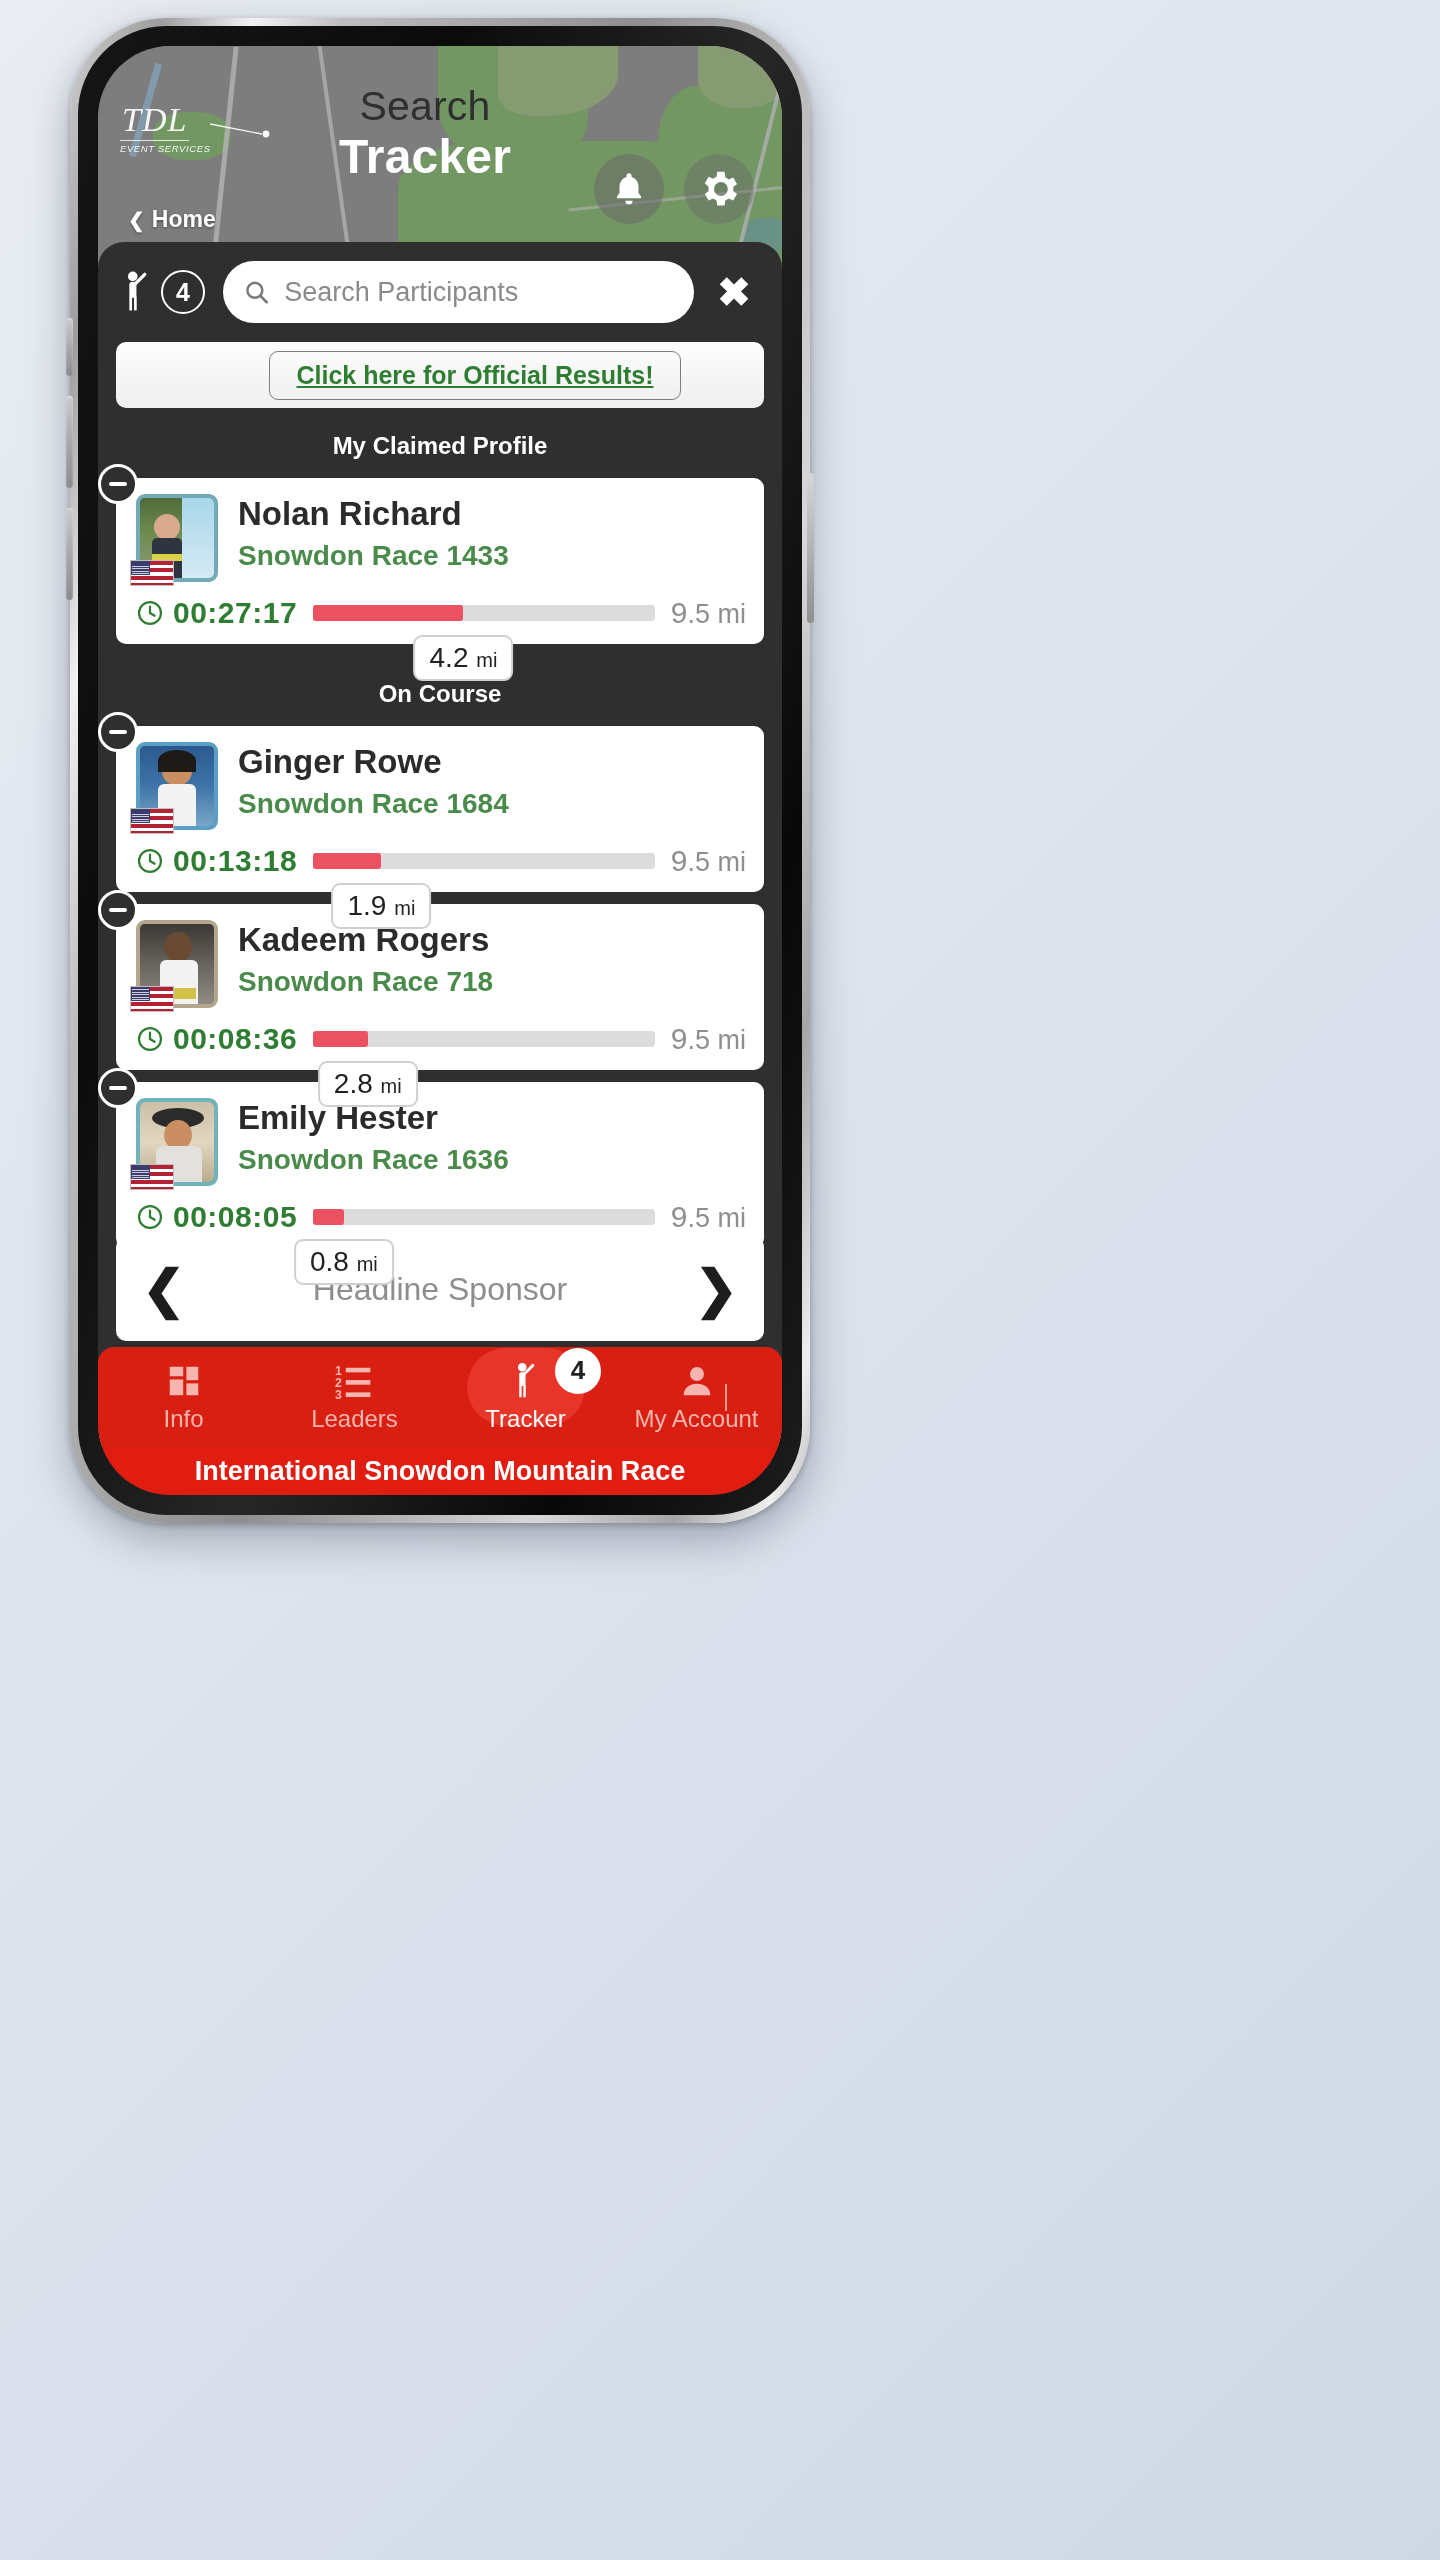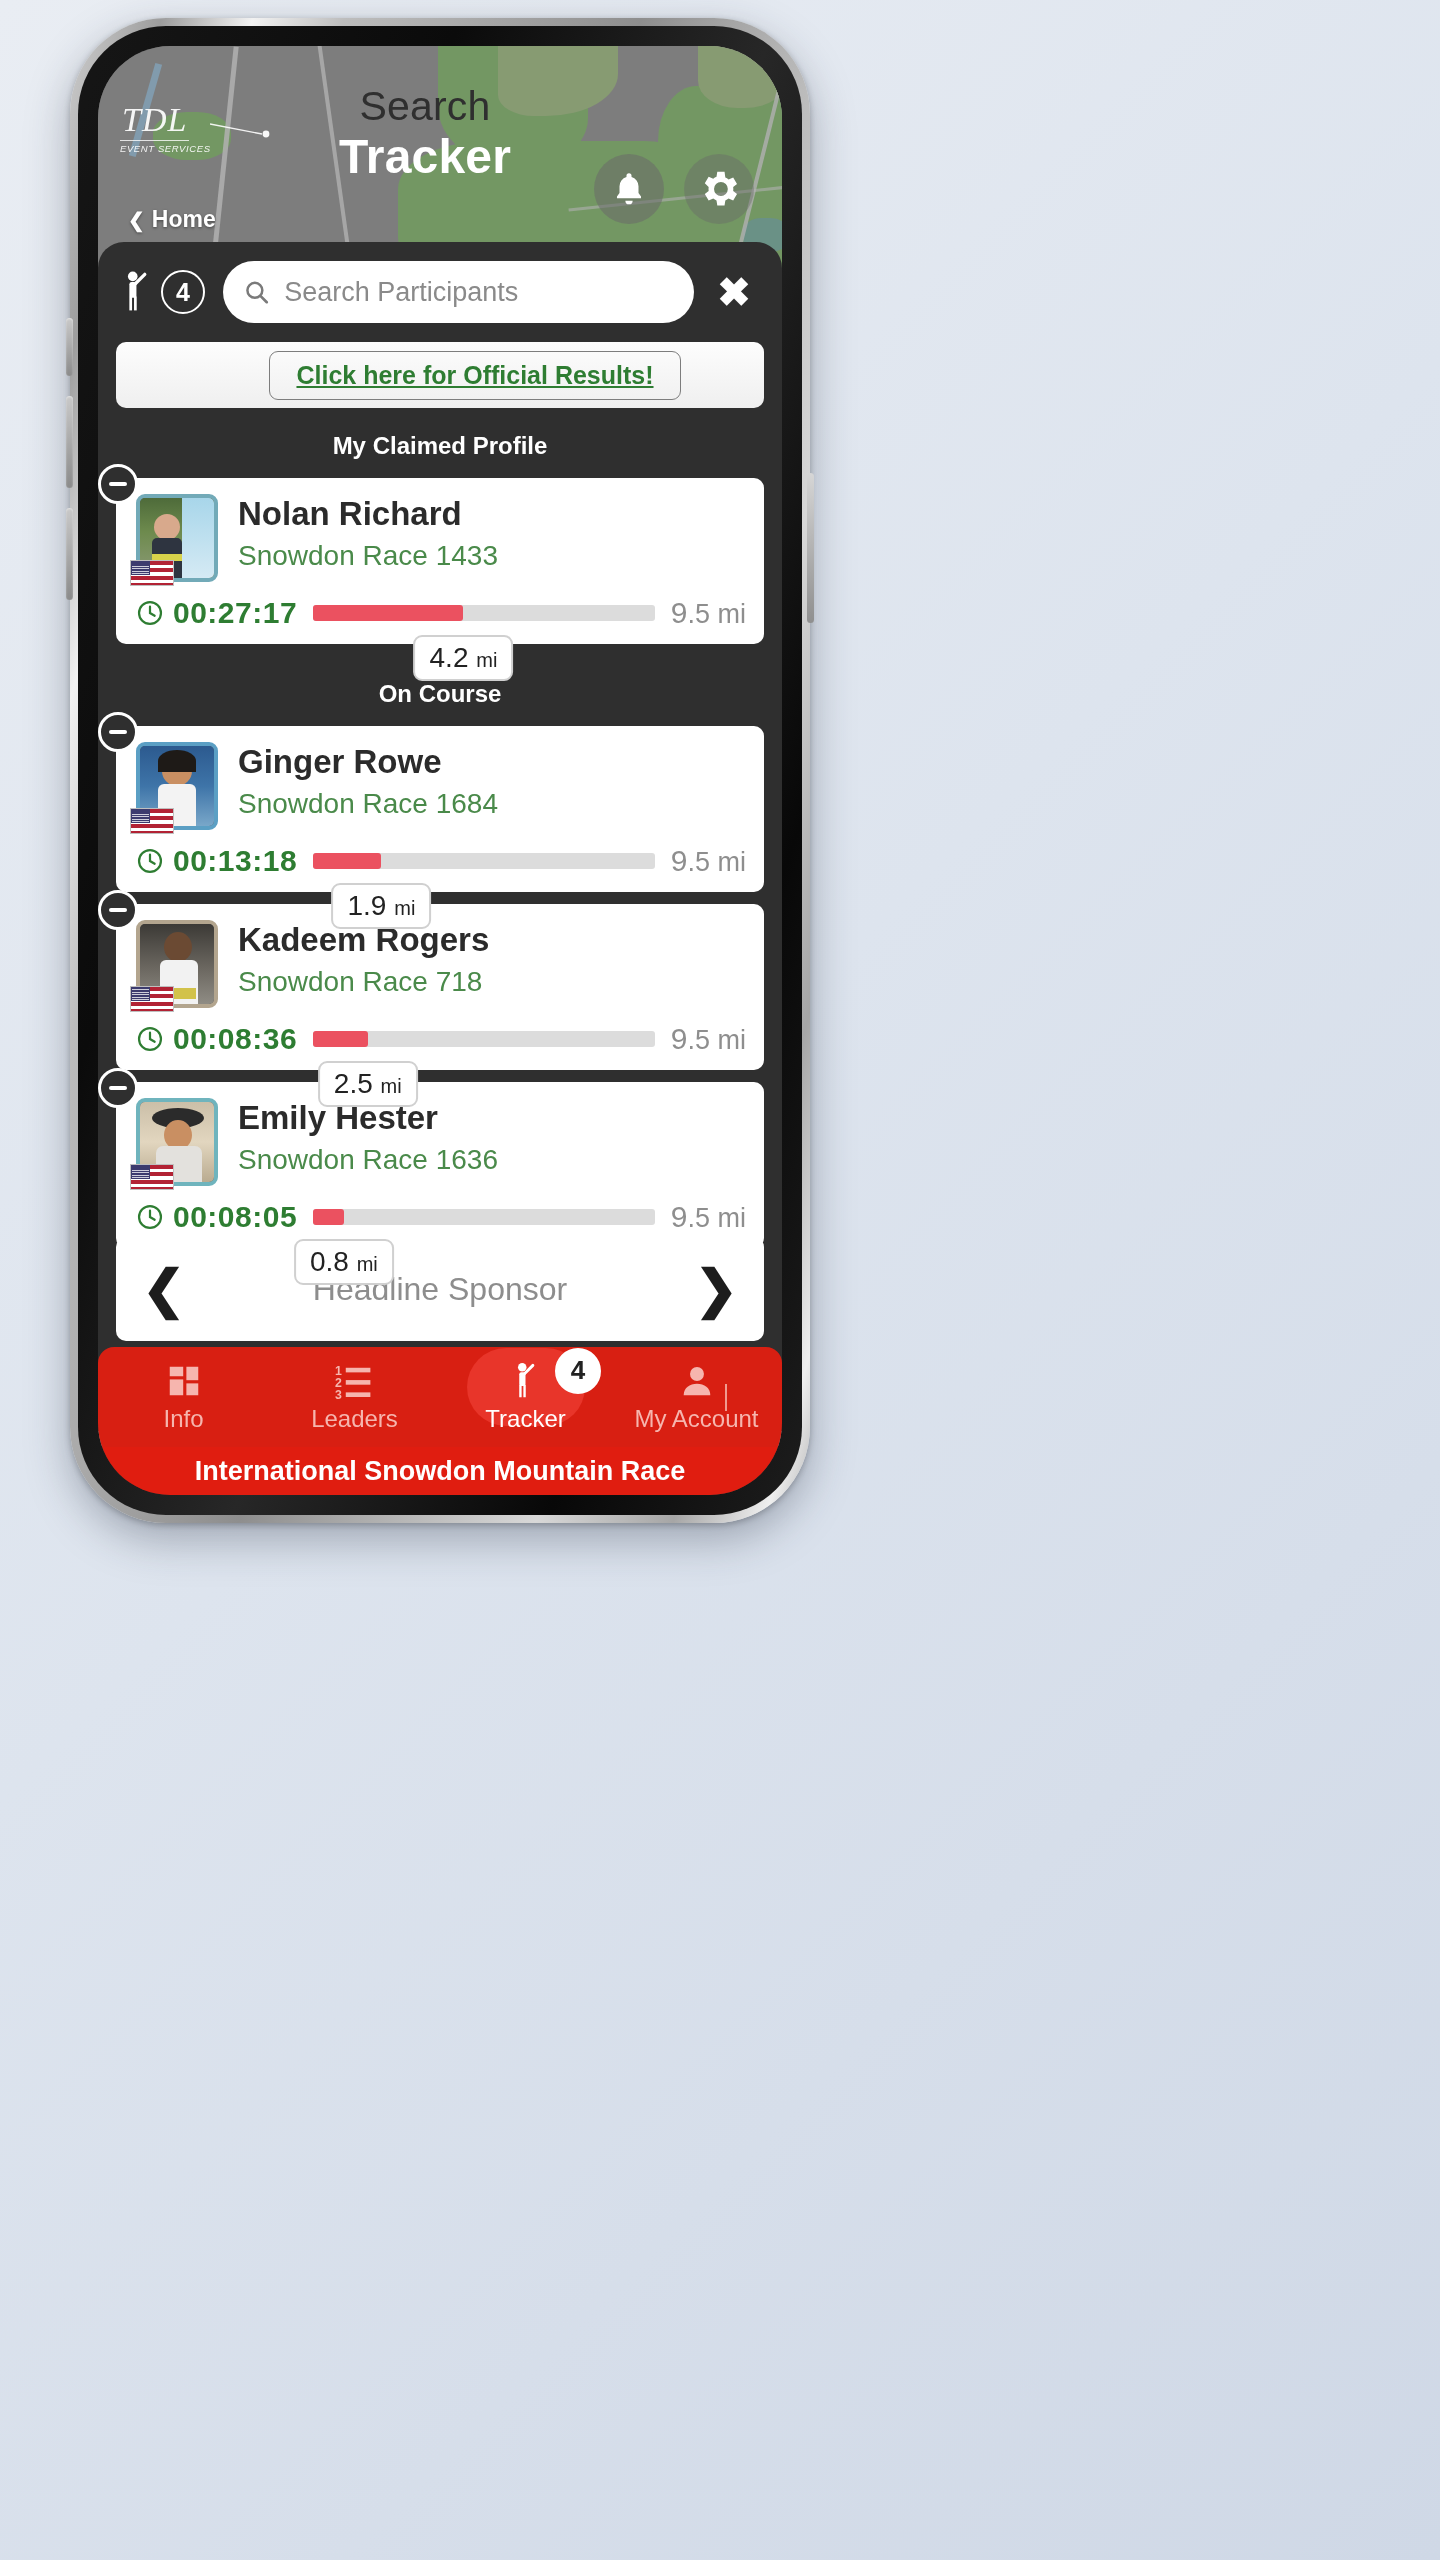--- a/index.html
+++ b/index.html
@@ -158,21 +158,21 @@
   .flag{
     position:absolute; left:-6px; bottom:-4px; width:44px; height:26px;
     border:1px solid rgba(0,0,0,.25); overflow:hidden; z-index:3; background:#fff;
   }
   .flag .stripes{ position:absolute; inset:0; background:repeating-linear-gradient(
       to bottom,#b22234 0 3.7px,#fff 3.7px 7.4px); }
   .flag .canton{ position:absolute; left:0; top:0; width:19px; height:14px; background:#3c3b6e; }
   .flag .canton::after{ content:""; position:absolute; inset:1px;
     background:repeating-linear-gradient(to bottom, transparent 0 1.5px, rgba(255,255,255,.75) 1.5px 2.4px); }
   .p-name{ font-size:33px; font-weight:bold; color:#2b2b2b; line-height:40px; }
-  .p-race{ font-size:28px; color:#4a8a4a; line-height:40px; margin-top:2px; }
+  .p-race{ font-size:28px; color:#4a8a4a; line-height:40px; margin-top:2px;font-weight:bold; }
 
   .p-bottom{ display:flex; align-items:center; gap:16px; margin-top:14px; position:relative; }
   .p-time{ display:flex; align-items:center; gap:9px; flex:0 0 auto; }
   .p-time .t{ font-size:30px; font-weight:bold; color:#2e7d32; letter-spacing:.5px; }
   .bar-wrap{ flex:1; position:relative; height:16px; }
   .bar-bg{ position:absolute; inset:0; background:#dcdcdc; border-radius:3px; }
   .bar-fill{ position:absolute; left:0; top:0; bottom:0; background:#eb5160; border-radius:3px; }
   .p-total{ font-size:27px; color:#8e8e8e; flex:0 0 auto; }
   .p-total b{ font-weight:400; font-size:30px; color:#8e8e8e; }
   .tooltip{
@@ -426,21 +426,21 @@
               <div class="p-time">
                 <svg width="28" height="28" viewBox="0 0 24 24">
                   <circle cx="12" cy="12" r="9.4" fill="none" stroke="#2e7d32" stroke-width="1.9"></circle>
                   <path d="M12 6.6V12l4 2.4" stroke="#2e7d32" stroke-width="1.9" fill="none" stroke-linecap="round"></path>
                 </svg>
                 <span class="t">00:08:36</span>
               </div>
               <div class="bar-wrap">
                 <div class="bar-bg"></div>
                 <div class="bar-fill" style="width:16%"></div>
-                <div class="tooltip" style="left:16%"><span>2.5</span> <small>mi</small></div>
+                <div class="tooltip" style="left:16%"><span>2.8</span> <small>mi</small></div>
               </div>
               <div class="p-total"><b>9</b><span>.5 mi</span></div>
             </div>
           </div>
 
           <div class="p-card">
             <div class="minus-btn">
                 <div class="minus-bar"></div>
               </div>
             <div class="p-top">

